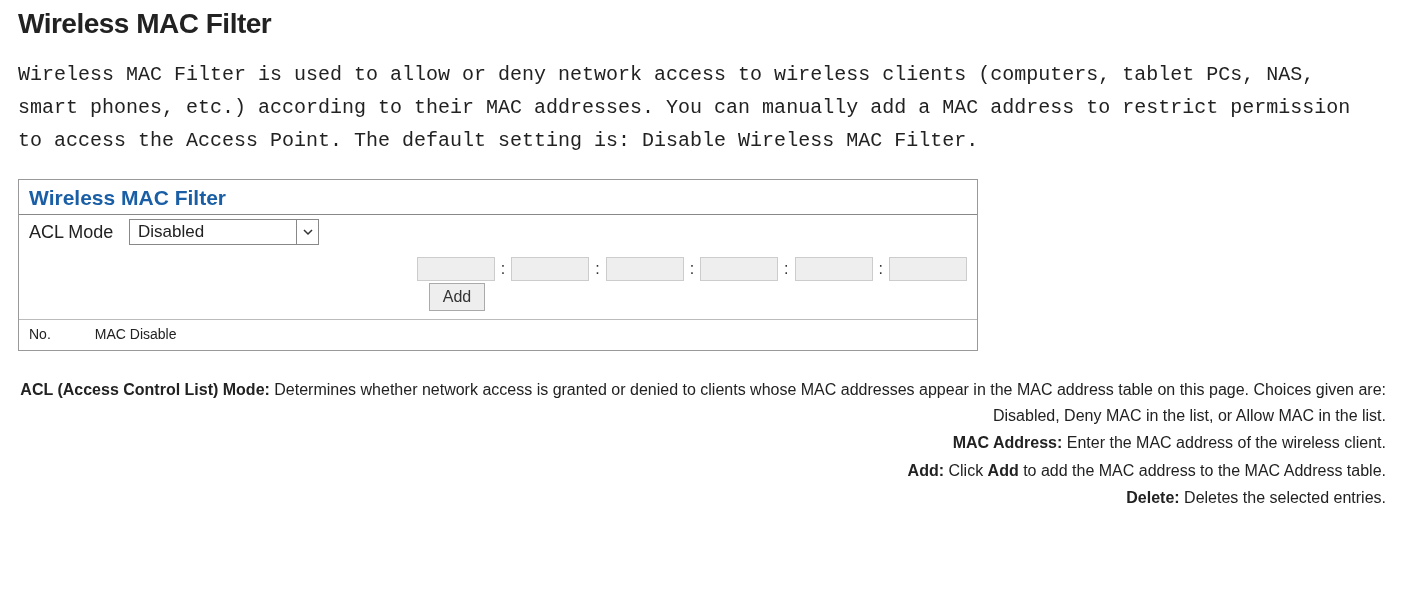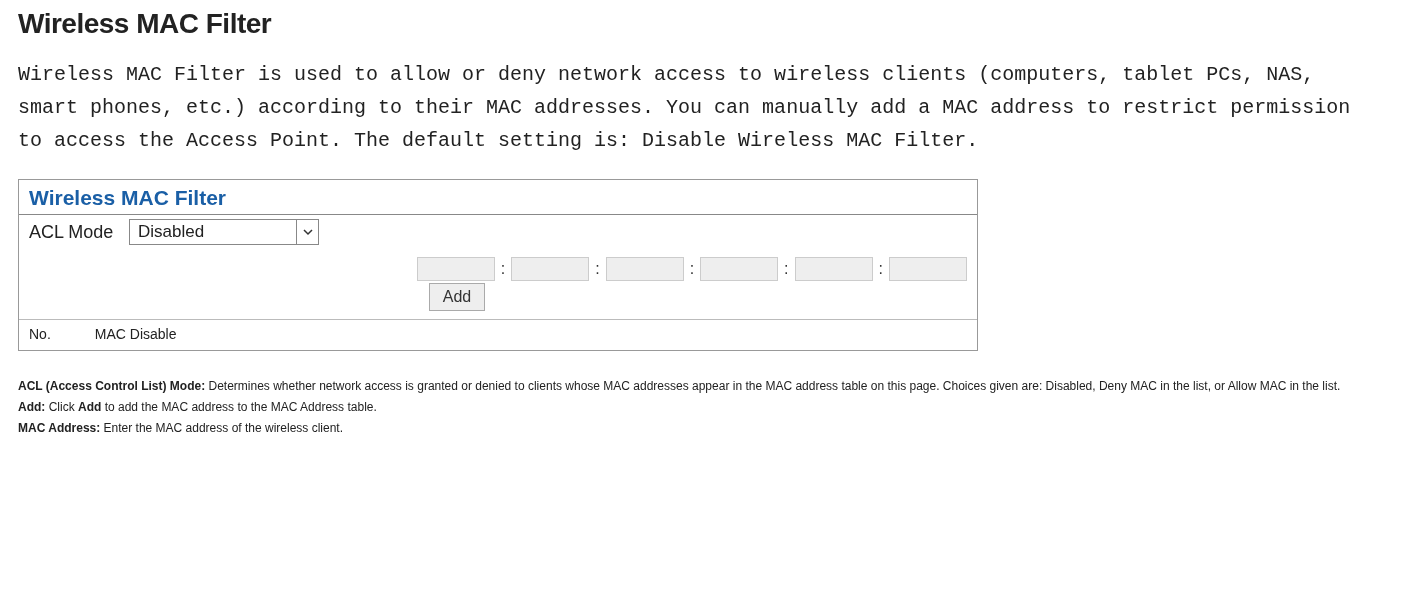--- a/index.html
+++ b/index.html
@@ -106,22 +106,23 @@
       cursor: pointer;
     }
     .table-head {
       border-top: 1px solid #bbb;
       padding: 6px 10px 8px 10px;
       font-size: 14px;
       display: flex;
       gap: 44px;
     }
     .defs {
-      font-size: 12px;
+      font-size: 16px;
       line-height: 1.6;
+      text-align: right;
     }
     .defs p { margin-bottom: 2px; }
     .defs strong { font-weight: 900; }
   </style>
 </head>
 <body>
 
 <h1>Wireless MAC Filter</h1>
 
 <p class="intro">Wireless MAC Filter is used to allow or deny network access to wireless clients (computers, tablet PCs, NAS, smart phones, etc.) according to their MAC addresses. You can manually add a MAC address to restrict permission to access the Access Point. The default setting is: Disable Wireless MAC Filter.</p>
@@ -164,18 +165,21 @@
     <span>No.</span>
     <span>MAC Disable</span>
   </div>
 </div>
 
 <div class="defs">
   <p>
     <strong>ACL (Access Control List) Mode:</strong><span> Determines whether network access is granted or denied to clients whose MAC addresses appear in the MAC address table on this page. Choices given are: Disabled, Deny MAC in the list, or Allow MAC in the list.</span>
   </p>
   <p>
+    <strong>MAC Address:</strong><span> Enter the MAC address of the wireless client.</span>
+  </p>
+  <p>
     <strong>Add:</strong><span> Click </span><strong>Add</strong><span> to add the MAC address to the MAC Address table.</span>
   </p>
   <p>
-    <strong>MAC Address:</strong><span> Enter the MAC address of the wireless client.</span>
+    <strong>Delete:</strong><span> Deletes the selected entries.</span>
   </p>
 </div>
 
 </body></html>

